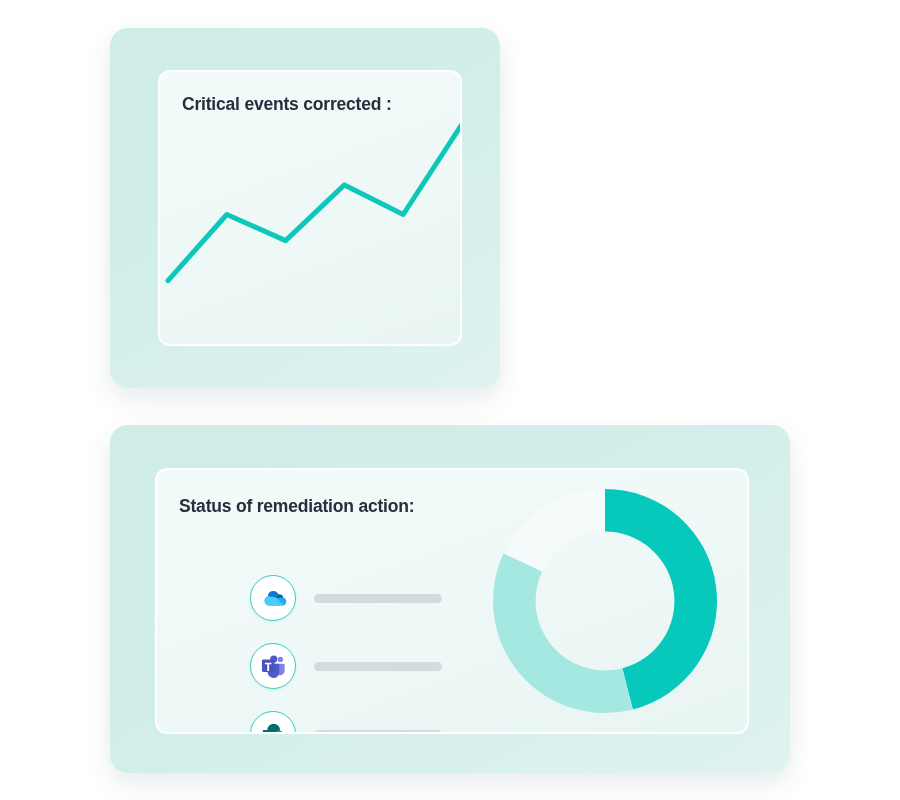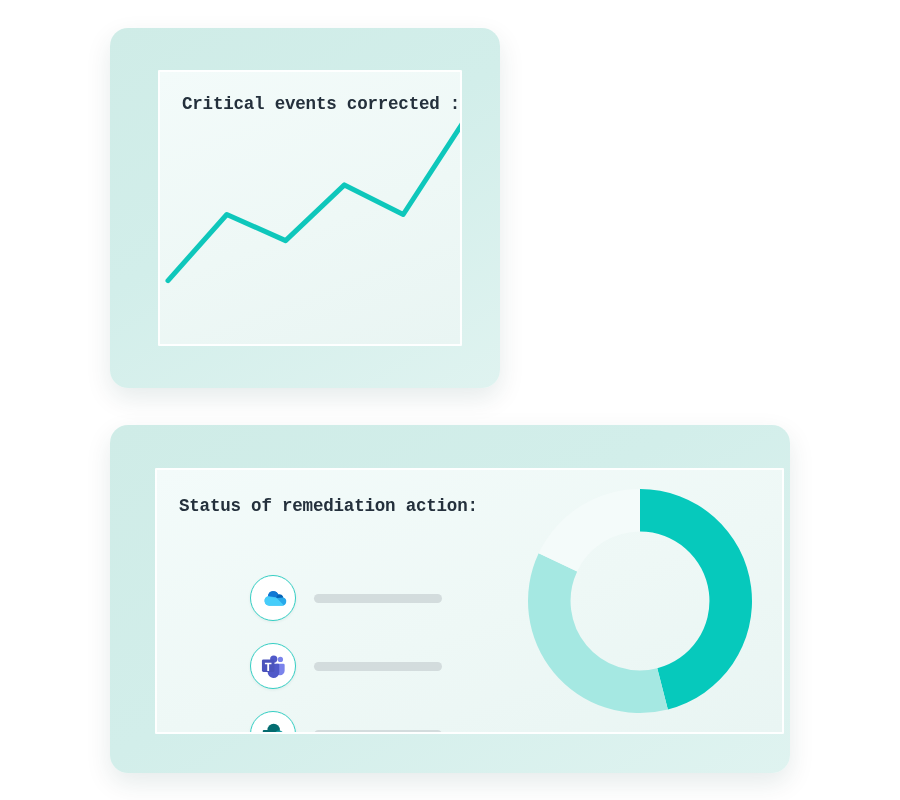--- a/index.html
+++ b/index.html
@@ -31,38 +31,36 @@
   #card-bottom {
     left: 110px;
     top: 425px;
     width: 680px;
     height: 348px;
   }
 
   
   .inner-panel {
     position: absolute;
-    border-radius: 1px;
+    border-radius: 12px;
     background: linear-gradient(160deg, #f3fbfa 0%, #eef8f6 55%, #e9f5f3 100%);
     border: 2px solid rgba(255, 255, 255, 0.92);
     overflow: hidden;
-    font-family: Liberation Mono, monospace;
   }
   #panel-top {
     left: 48px;
     top: 42px;
     width: 300px;
     height: 272px;
   }
   #panel-bottom {
     left: 45px;
     top: 43px;
     width: 590px;
     height: 262px;
-    padding-left: 35px;
   }
 
   
   .metric-label {
     position: absolute;
     left: 22px;
     top: 22px;
     font-size: 17.5px;
     font-weight: bold;
     color: #24303c;

